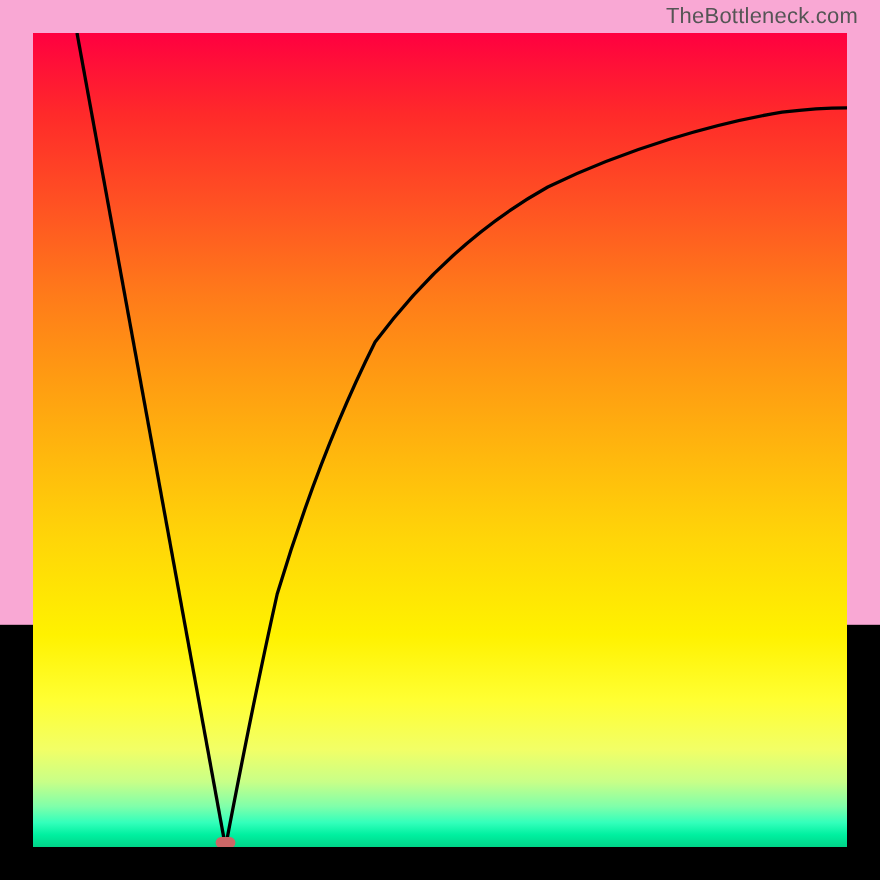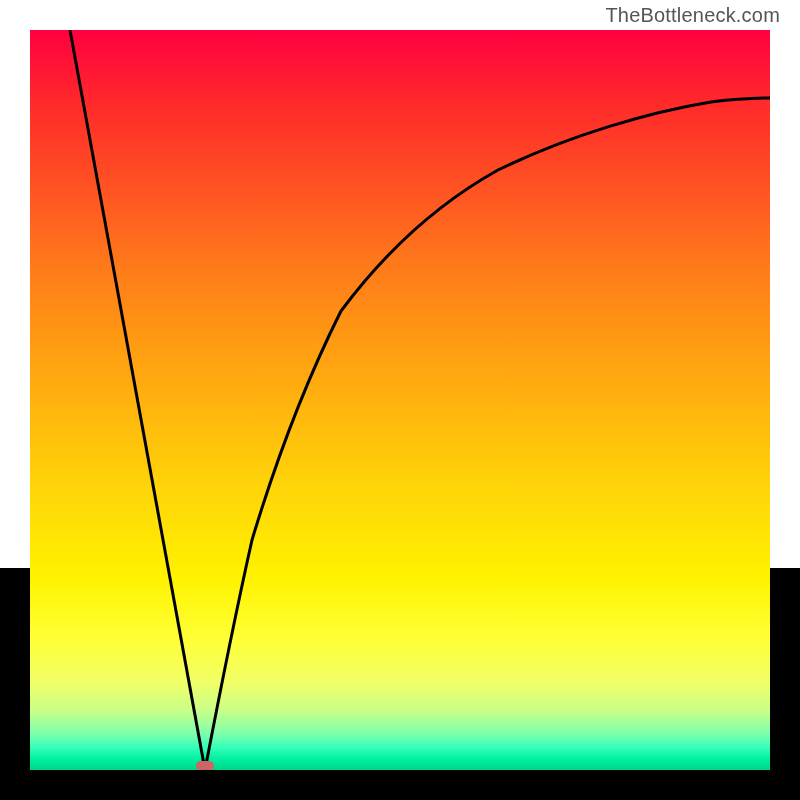--- a/index.html
+++ b/index.html
@@ -10,21 +10,21 @@
     background: #000;
     position: relative;
     font-family: Arial, Helvetica, sans-serif;
   }
   .frame {
     position: absolute;
     top: 0;
     left: 0;
     width: 800px;
     height: 568px;
-    background: #ffffff;
+    background: #f9a8d4;
   }
   .plot-area {
     position: absolute;
     top: 30px;
     left: 30px;
     width: 740px;
     height: 740px;
     overflow: hidden;
   }
   .gradient-bg {

